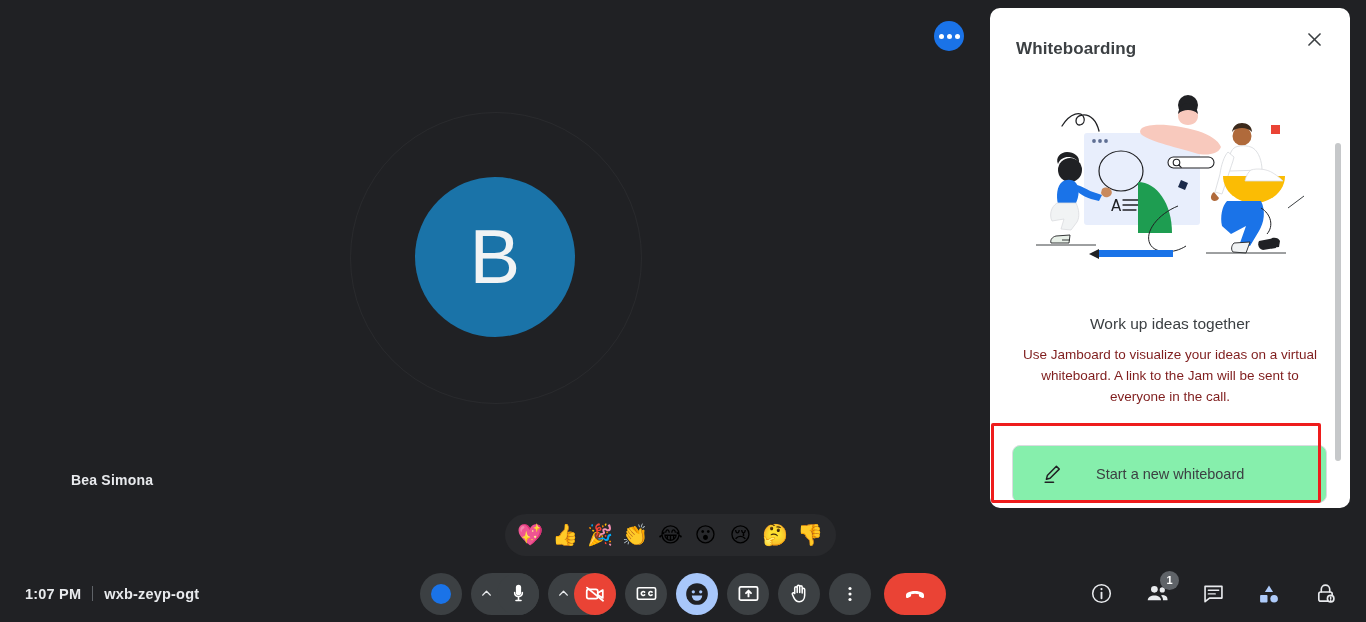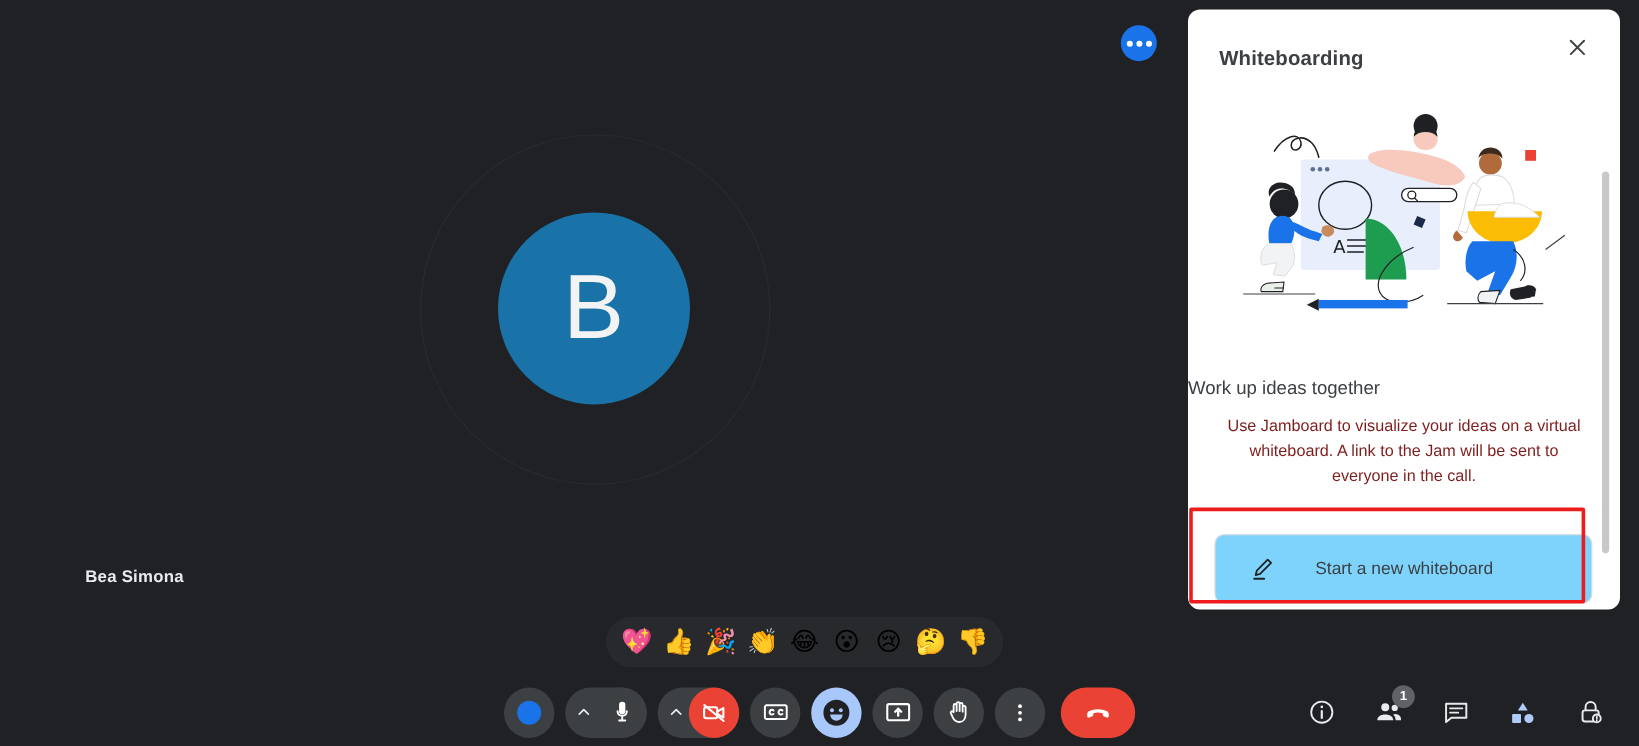--- a/index.html
+++ b/index.html
@@ -89,30 +89,30 @@
     position:relative;height:62px;display:flex;align-items:center;font-weight:bold;
   }
   .panel-title{position:absolute;left:26px;top:31px;font-size:17px;color:#3c4043;letter-spacing:.1px;}
   .panel-close{
     position:absolute;right:22px;top:31px;width:28px;height:28px;transform:translateY(-50%);
     display:flex;align-items:center;justify-content:center;cursor:pointer;
   }
   .panel-body{position:absolute;left:0;top:62px;width:360px;height:438px;}
   .illus{position:absolute;left:28px;top:18px;width:300px;height:200px;}
   .headline{
-    position:absolute;left:0;top:245px;width:360px;text-align:left;
+    position:absolute;left:0;top:245px;width:360px;text-align:center;
     font-size:15.5px;color:#3c4043;
   }
   .subtext{
     position:absolute;left:30px;top:274px;width:300px;text-align:center;
     font-size:13.5px;line-height:21px;color:#7f1d1d;
   }
   .wb-button{
     position:absolute;left:22px;top:375px;width:315px;height:58px;
-    border:1px solid #dadce0;border-radius:8px;background:#7dd3fc;box-sizing:border-box;
+    border:1px solid #dadce0;border-radius:8px;background:#86efac;box-sizing:border-box;
     display:flex;align-items:center;cursor:pointer;
   }
   .wb-button .pen{margin-left:28px;display:flex;align-items:center;}
   .wb-button .lbl{margin-left:33px;font-size:14.5px;color:#3c4043;}
   .hl-box{
     position:absolute;left:1px;top:423px;width:330px;height:80px;
     border:3px solid #ee1c1c;border-radius:2px;box-sizing:border-box;pointer-events:none;
   }
   .scrolltrack{position:absolute;right:4px;top:68px;width:7px;height:430px;}
   .scrollthumb{
@@ -145,20 +145,25 @@
     <span>👏</span>
     <span>😂</span>
     <span>😮</span>
     <span>😢</span>
     <span>🤔</span>
     <span>👎</span>
   </div>
 
   <div class="bottombar">
 
+    <div class="meet-info">
+      <span>1:07 PM</span>
+      <span class="sep"></span>
+      <span>wxb-zeyp-ogt</span>
+    </div>
 
     <div class="controls">
 
       <button class="cbtn blue-dot">
         <span class="dot"></span>
       </button>
 
       <div class="group">
         <span class="chev">
           <svg width="13" height="13" viewBox="0 0 24 24" fill="none" stroke="#e8eaed" stroke-width="2.6" stroke-linecap="round" stroke-linejoin="round">

